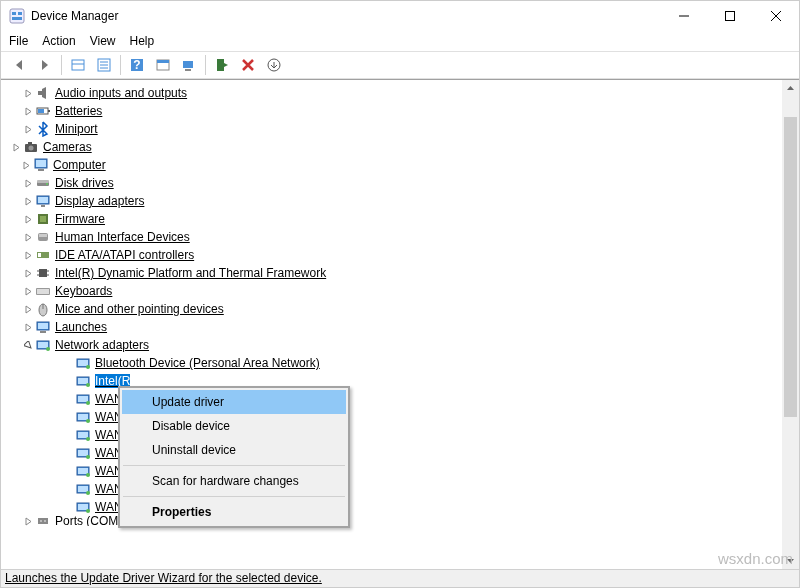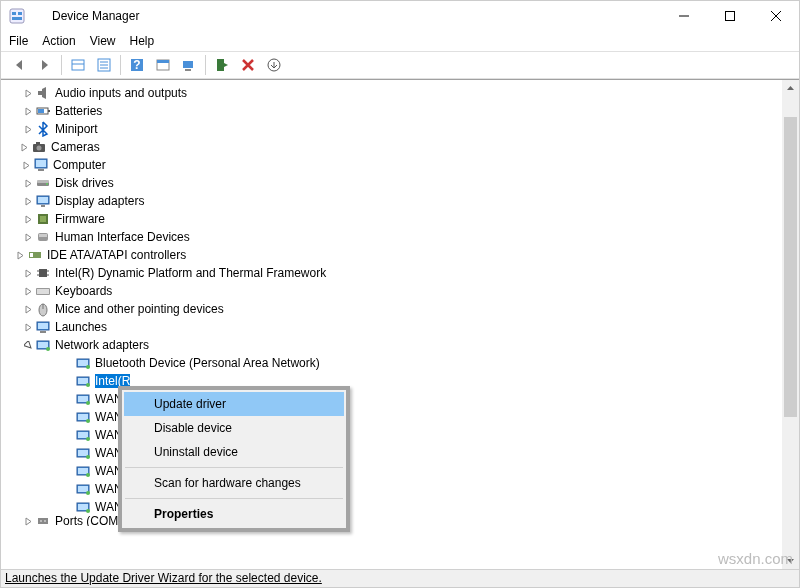--- a/index.html
+++ b/index.html
@@ -1,37 +1,37 @@
 <!DOCTYPE html>
 <html><head>
 <meta charset="utf-8">
 <style>
 * { box-sizing: border-box; font-family: "Segoe UI", Tahoma, sans-serif; font-size: 12px; }
 body { margin: 0; width: 800px; height: 588px; background: #fff; overflow: hidden; position: relative; border: 1px solid #ccc; }
 .titlebar { height: 30px; display: flex; align-items: center; padding: 0 0 0 8px; }
 .titlebar .icon { width: 16px; height: 16px; margin-right: 6px; }
-.titlebar .title { flex: 1; margin-left: 21px; }
+.titlebar .title { flex: 1; }
 .winbtns { display: flex; height: 100%; }
 .winbtn { width: 46px; display: flex; align-items: center; justify-content: center; }
 .menubar { height: 20px; display: flex; padding: 0 8px; gap: 14px; align-items: center; }
 .menubar span { }
 .toolbar { height: 28px; border-top: 1px solid #e0e0e0; border-bottom: 1px solid #e0e0e0; display: flex; align-items: center; padding: 0 6px; gap: 2px; }
 .tbtn { width: 24px; height: 24px; display: flex; align-items: center; justify-content: center; border: 1px solid transparent; }
 .sep { width: 1px; height: 20px; background: #d0d0d0; margin: 0 2px; }
 .content { position: relative; height: 490px; overflow: hidden; border-top: 1px solid #a0a0a0; }
 .scrollbar { position: absolute; right: 0; top: 0; width: 17px; height: 100%; background: #f0f0f0; display: flex; flex-direction: column; }
 .sbtn { height: 17px; display: flex; align-items: center; justify-content: center; background: #f0f0f0; }
 .sthumb { margin: 0 2px; background: #cdcdcd; flex: 0 0 auto; }
-.tree { padding: 4px 0 4px 0; }
+.tree { padding: 4px 0 4px 0; text-decoration: underline; }
 .node { display: flex; align-items: center; height: 18px; white-space: nowrap; }
 .node .twist { width: 14px; display: flex; justify-content: center; color: #666; }
 .node .ico { width: 16px; height: 16px; margin-right: 4px; flex-shrink: 0; }
 .children { padding-left: 20px; margin-left: 20px; }
 .sel { background: #0078d7; color: #fff; }
-.ctxmenu { position: absolute; background: #f0f0f0; border: 4px solid #a3a3a3; box-shadow: 2px 2px 3px rgba(0,0,0,.25); padding: 2px; }
+.ctxmenu { position: absolute; background: #f0f0f0; border: 2px solid #a3a3a3; box-shadow: 2px 2px 3px rgba(0,0,0,.25); padding: 2px; }
 .ctxitem { padding: 5px 40px 5px 30px; }
 .ctxitem.hov { background: #90c8f6; }
 .ctxsep { height: 1px; background: #d0d0d0; margin: 3px 1px; }
 .status { position: absolute; bottom: 0; left: 0; right: 0; height: 18px; padding: 1px 4px; background: #f0f0f0; border-top: 1px solid #d0d0d0; text-decoration: underline; }
 .watermark { position: absolute; right: 6px; bottom: 20px; color: #bcbcbc; font-size: 15px; }
 svg { display: block; }
 </style>
 </head>
 <body>
 
@@ -257,21 +257,21 @@
             <path d="M2 1 L7 4.5 L2 8 Z" fill="none" stroke="#888"></path>
           </svg>
         </span>
         <span class="ico">
           <svg width="16" height="16">
             <use href="#i-bluetooth"></use>
           </svg>
         </span>
         <span>Miniport</span>
       </div>
-      <div class="node" style="padding-left:16px">
+      <div class="node" style="padding-left:8px">
         <span class="twist">
           <svg width="9" height="9">
             <path d="M2 1 L7 4.5 L2 8 Z" fill="none" stroke="#888"></path>
           </svg>
         </span>
         <span class="ico">
           <svg width="16" height="16">
             <use href="#i-camera"></use>
           </svg>
         </span>
@@ -335,21 +335,21 @@
             <path d="M2 1 L7 4.5 L2 8 Z" fill="none" stroke="#888"></path>
           </svg>
         </span>
         <span class="ico">
           <svg width="16" height="16">
             <use href="#i-hid"></use>
           </svg>
         </span>
         <span>Human Interface Devices</span>
       </div>
-      <div class="node" style="padding-left:12px">
+      <div class="node" style="padding-left:20px">
         <span class="twist">
           <svg width="9" height="9">
             <path d="M2 1 L7 4.5 L2 8 Z" fill="none" stroke="#888"></path>
           </svg>
         </span>
         <span class="ico">
           <svg width="16" height="16">
             <use href="#i-ide"></use>
           </svg>
         </span>

